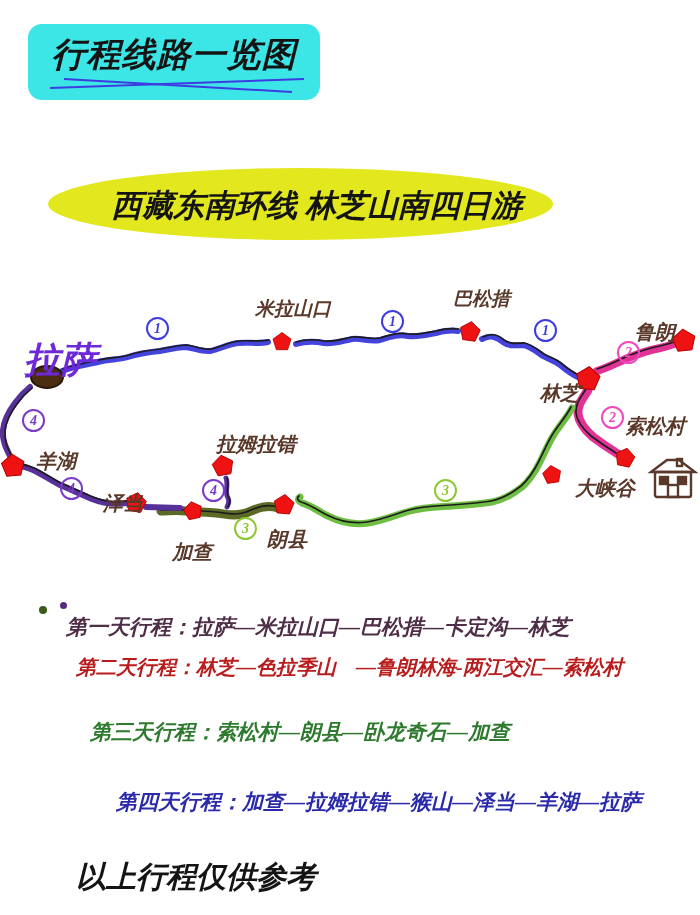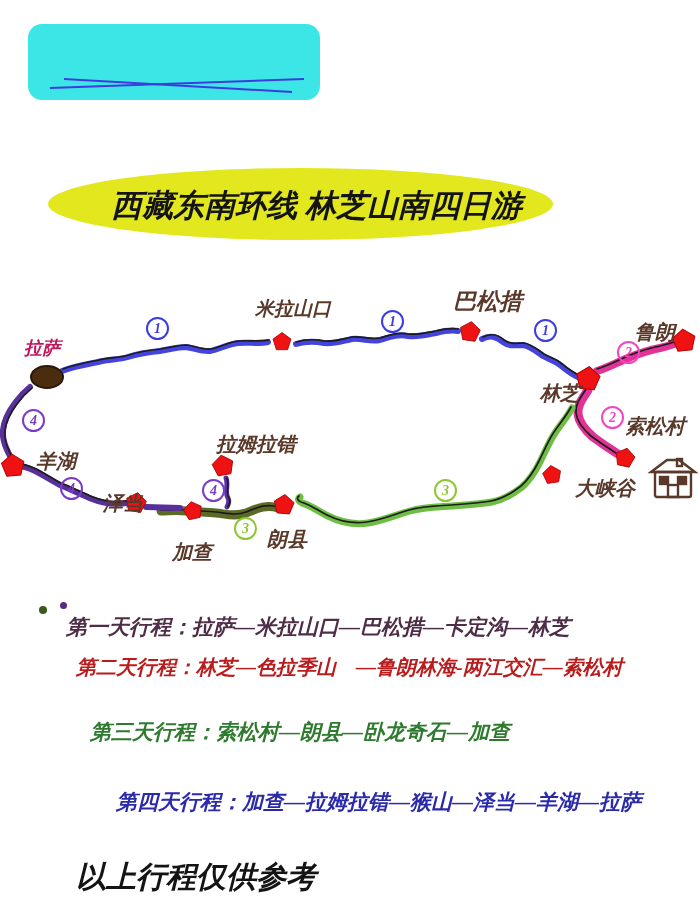--- a/index.html
+++ b/index.html
@@ -10,21 +10,21 @@
   .title-box{left:28px;top:24px;width:292px;height:76px;background:#3de6e6;border-radius:14px;}
   .title-box .t{position:absolute;left:0;top:8px;width:100%;text-align:center;
         font:bold italic 34px "Liberation Serif","DejaVu Serif",serif;color:#141414;letter-spacing:1px;}
   .title-box svg{position:absolute;left:14px;top:48px;}
   
   .banner{left:48px;top:168px;width:505px;height:72px;background:#e3e81e;border-radius:50%;}
   .banner .t{position:absolute;left:16px;top:17px;width:100%;text-align:center;
         font:bold italic 31px "Liberation Serif","DejaVu Serif",serif;color:#141414;}
   
   .plabel{font:bold italic 20px "Liberation Serif","DejaVu Serif",serif;color:#5a392a;white-space:nowrap;z-index:3;}
-  .plabel.red{color:#be185d;font-size:18px;}
+  .plabel.red{color:#6d28d9;font-size:36px;}
   
   .daymark{width:19px;height:19px;border-radius:50%;border:2px solid;z-index:3;
         font:bold italic 14px "Liberation Serif","DejaVu Serif",serif;
         display:flex;align-items:center;justify-content:center;background:rgba(255,255,255,0.0);}
   .d1{color:#3c3ce0;border-color:#3c3ce0;}
   .d2{color:#f046c0;border-color:#f046c0;}
   .d3{color:#8bc832;border-color:#8bc832;}
   .d4{color:#7a3cc8;border-color:#7a3cc8;}
   
   .itline{font:bold italic 21px "Liberation Serif","DejaVu Serif",serif;white-space:nowrap;}
@@ -37,20 +37,21 @@
   .dot-purple{width:7px;height:7px;background:#5a2a7a;}
   .footer-note{font:bold italic 30px "Liberation Serif","DejaVu Serif",serif;color:#141414;}
   svg .route{fill:none;stroke-linecap:round;stroke-linejoin:round;}
 </style>
 </head>
 <body>
 
 <div class="page">
 
   <div class="abs title-box">
+    <div class="t">行程线路一览图</div>
     <svg width="268" height="26">
       <line x1="8" y1="16" x2="262" y2="7" stroke="#3c3ce0" stroke-width="2"></line>
       <line x1="22" y1="7" x2="250" y2="20" stroke="#3c3ce0" stroke-width="2"></line>
     </svg>
   </div>
 
   <div class="abs banner">
     <div class="t">西藏东南环线 林芝山南四日游</div>
   </div>
 
@@ -113,21 +114,21 @@
       <polygon points="1,15 17,3 29,3 45,15"></polygon>
       <rect x="5" y="15" width="36" height="25" rx="2"></rect>
       <rect x="10" y="20" width="8" height="7" fill="#5a392a"></rect>
       <rect x="28" y="20" width="8" height="7" fill="#5a392a"></rect>
       <rect x="18" y="28" width="10" height="12"></rect>
     </g>
   </svg>
 
   <div class="abs plabel red" style="left:24px;top:336px;">拉萨</div>
   <div class="abs plabel" style="left:255px;top:296px;font-size:19px;">米拉山口</div>
-  <div class="abs plabel" style="left:453px;top:286px;font-size:23px;">巴松措</div>
+  <div class="abs plabel" style="left:453px;top:286px;font-size:19px;">巴松措</div>
   <div class="abs plabel" style="left:635px;top:319px;">鲁朗</div>
   <div class="abs plabel" style="left:540px;top:380px;">林芝</div>
   <div class="abs plabel" style="left:625px;top:413px;">索松村</div>
   <div class="abs plabel" style="left:575px;top:475px;">大峡谷</div>
   <div class="abs plabel" style="left:216px;top:431px;">拉姆拉错</div>
   <div class="abs plabel" style="left:36px;top:448px;">羊湖</div>
   <div class="abs plabel" style="left:103px;top:490px;font-style:italic;">泽当</div>
   <div class="abs plabel" style="left:172px;top:539px;">加查</div>
   <div class="abs plabel" style="left:267px;top:526px;">朗县</div>
 

